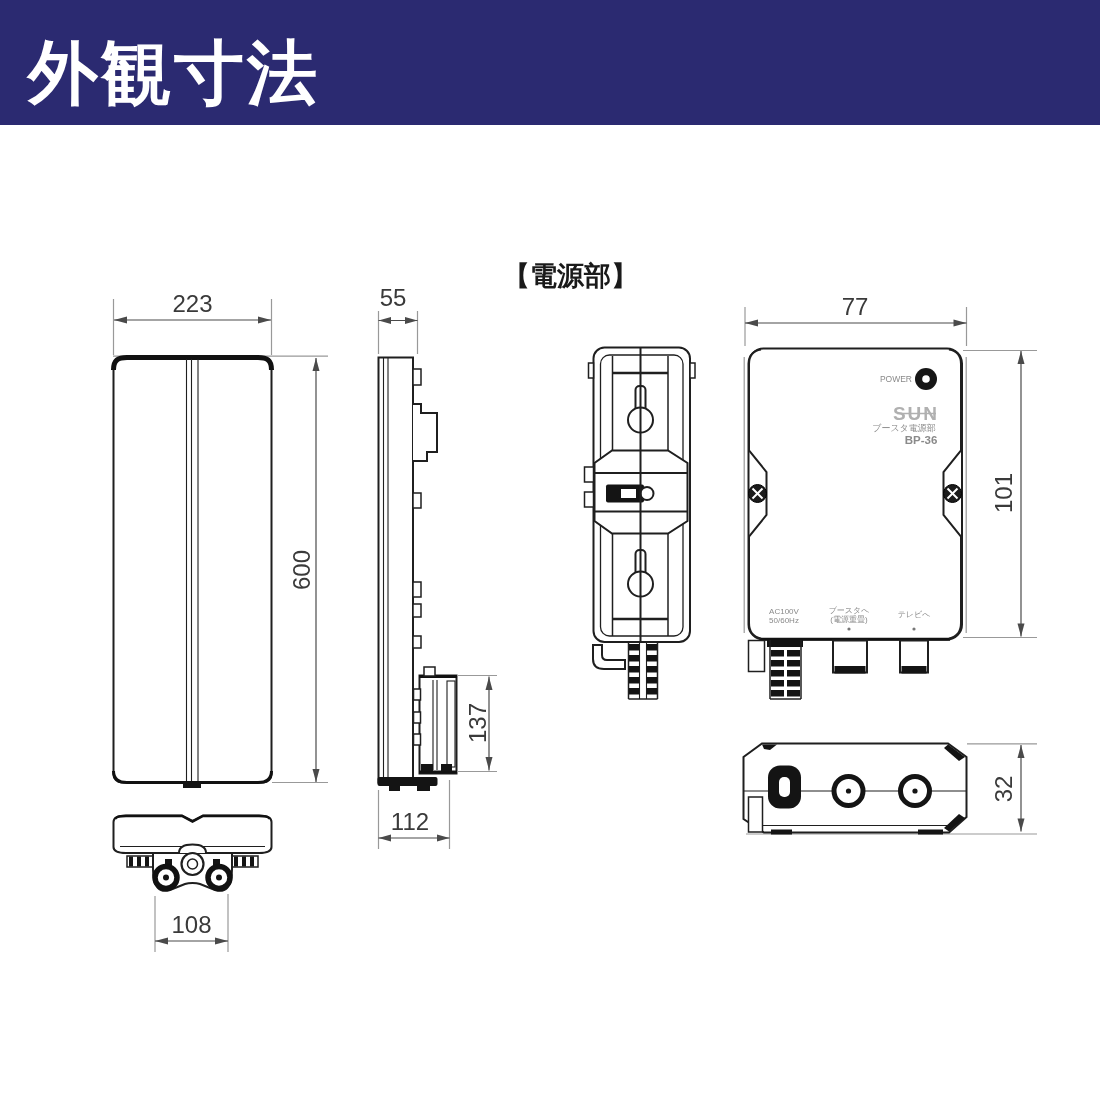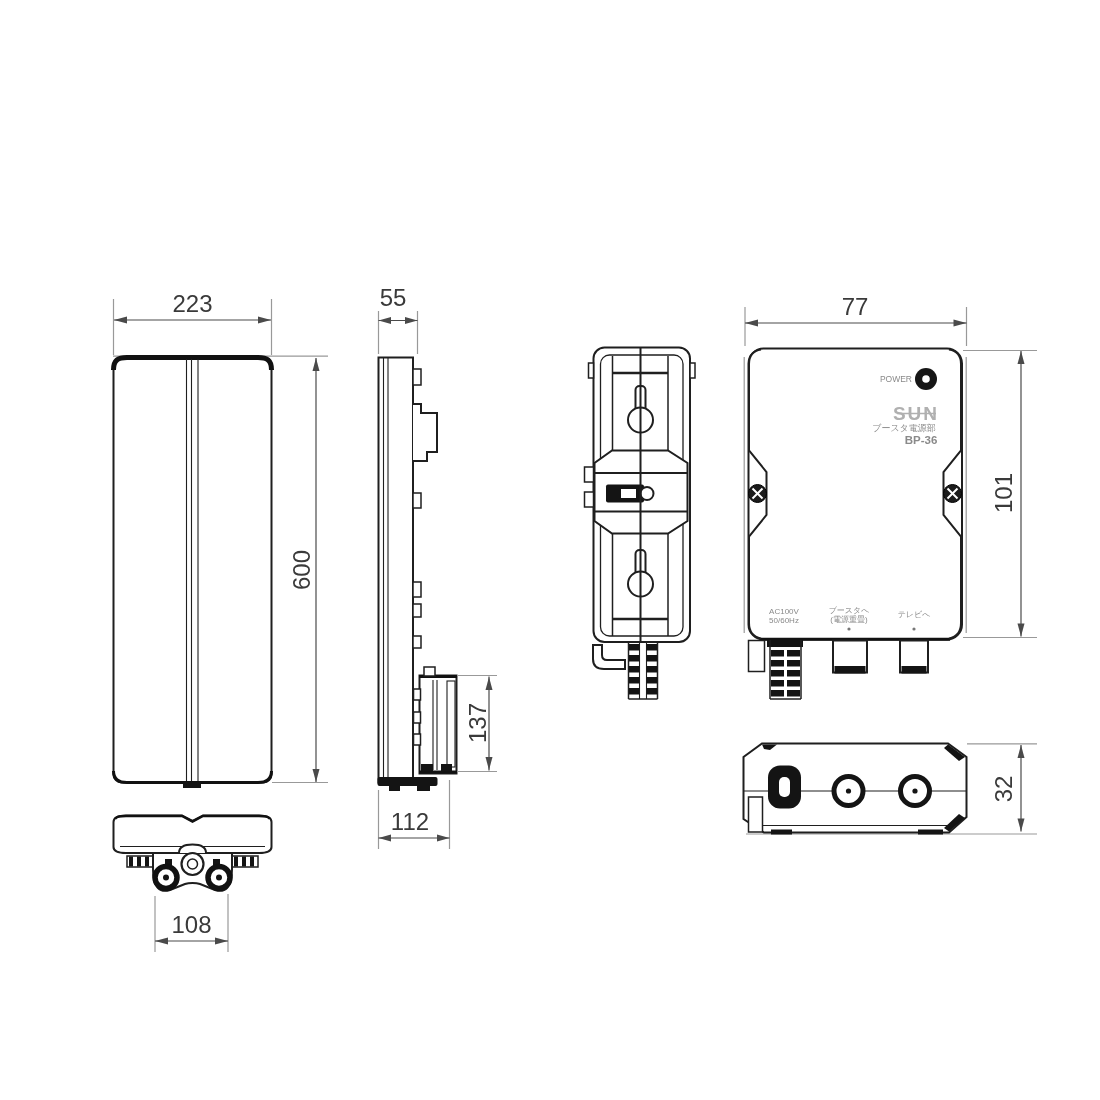--- a/index.html
+++ b/index.html
@@ -21,21 +21,25 @@
   .dml{stroke:#4a4a4a;stroke-width:1.2;fill:none;}
   .arr{fill:#4a4a4a;stroke:none;}
   text.dim{font-family:"Liberation Sans","DejaVu Sans",sans-serif;font-size:24px;fill:#3a3a3a;}
   text.tiny{font-family:"Liberation Sans","DejaVu Sans",sans-serif;fill:#8a8a8a;}
 </style>
 </head>
 <body>
 
 <div id="canvas">
 
-
+  <div id="header" style="background: rgb(43, 42, 113);">
+    <div class="title">外観寸法</div>
+  </div>
+
+  <div class="section-label" id="label-power">【電源部】</div>
 
   <svg width="1100" height="1100" viewBox="0 0 1100 1100">
 
     <g>
       <line class="ext" x1="113" y1="356.2" x2="328" y2="356.2"></line>
       <line class="ext" x1="272" y1="782.5" x2="328" y2="782.5"></line>
       <line class="ext" x1="113.5" y1="299" x2="113.5" y2="355"></line>
       <line class="ext" x1="271.5" y1="299" x2="271.5" y2="355"></line>
       <rect class="ln wf" x="113.5" y="357.5" width="158" height="425" rx="8"></rect>
       <path d="M113.5,370 C113.5,360 118,357.5 127,357.5 L258,357.5 C267,357.5 271.5,360 271.5,370" stroke="#111" stroke-width="5" fill="none"></path>

